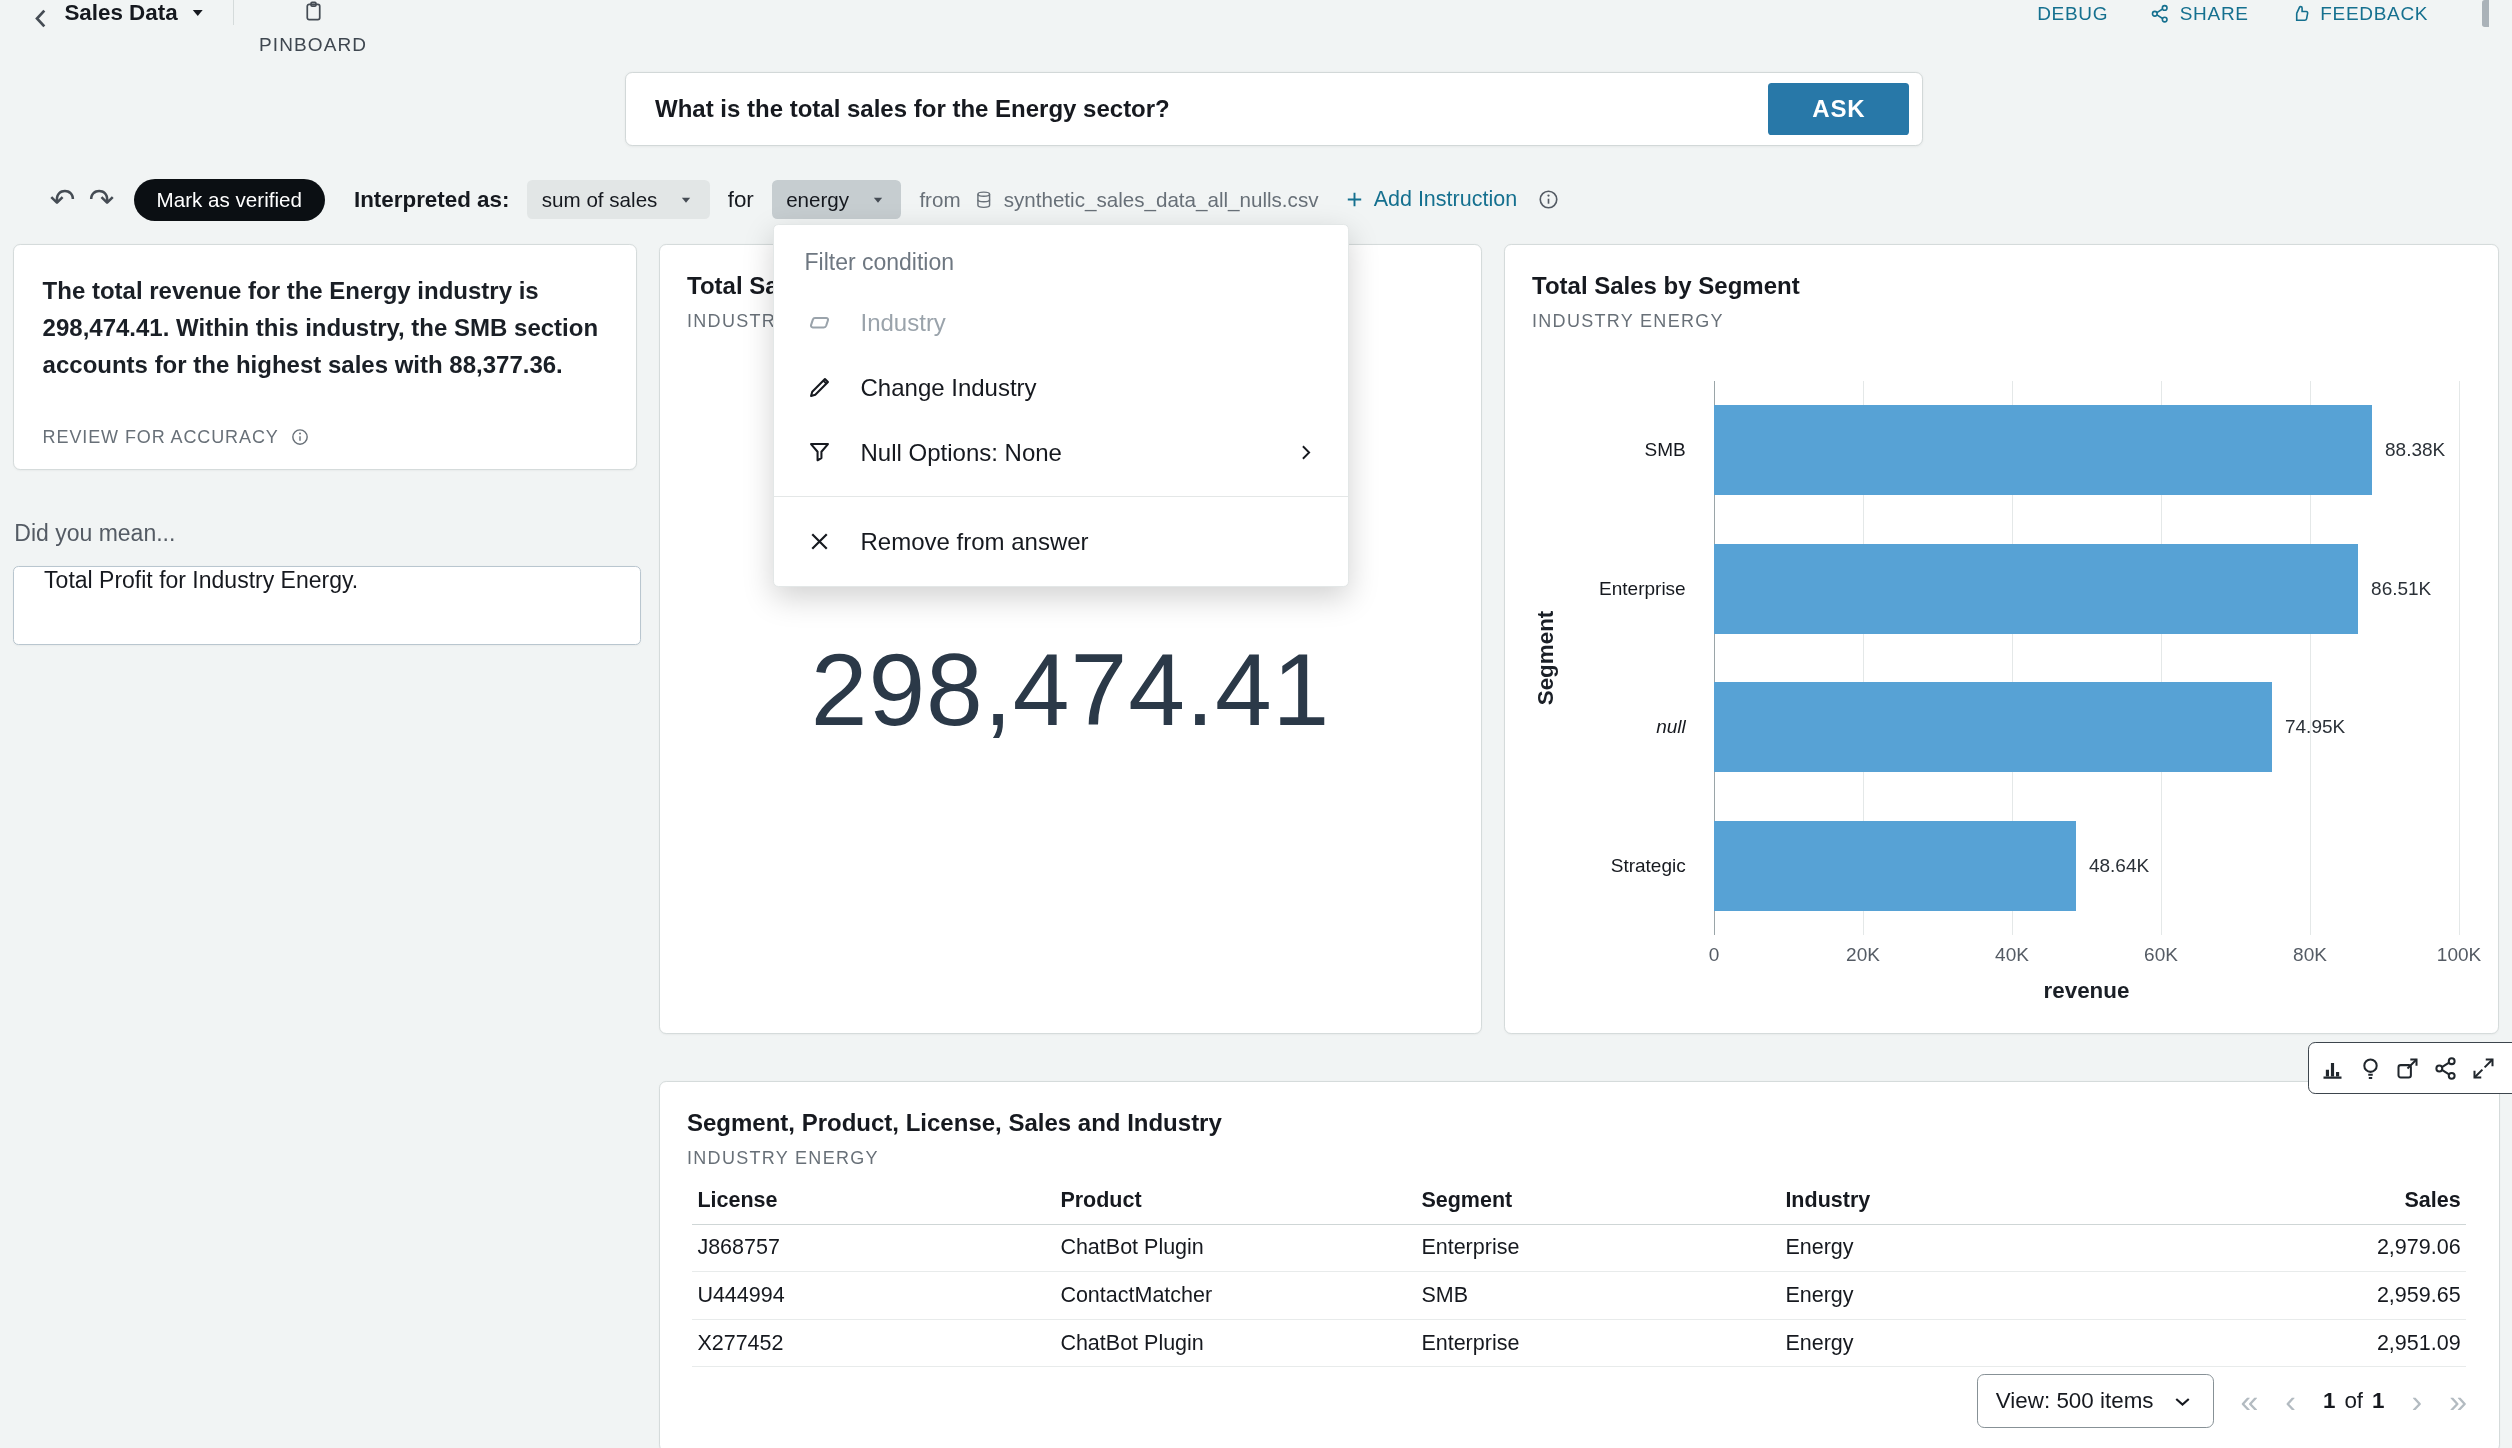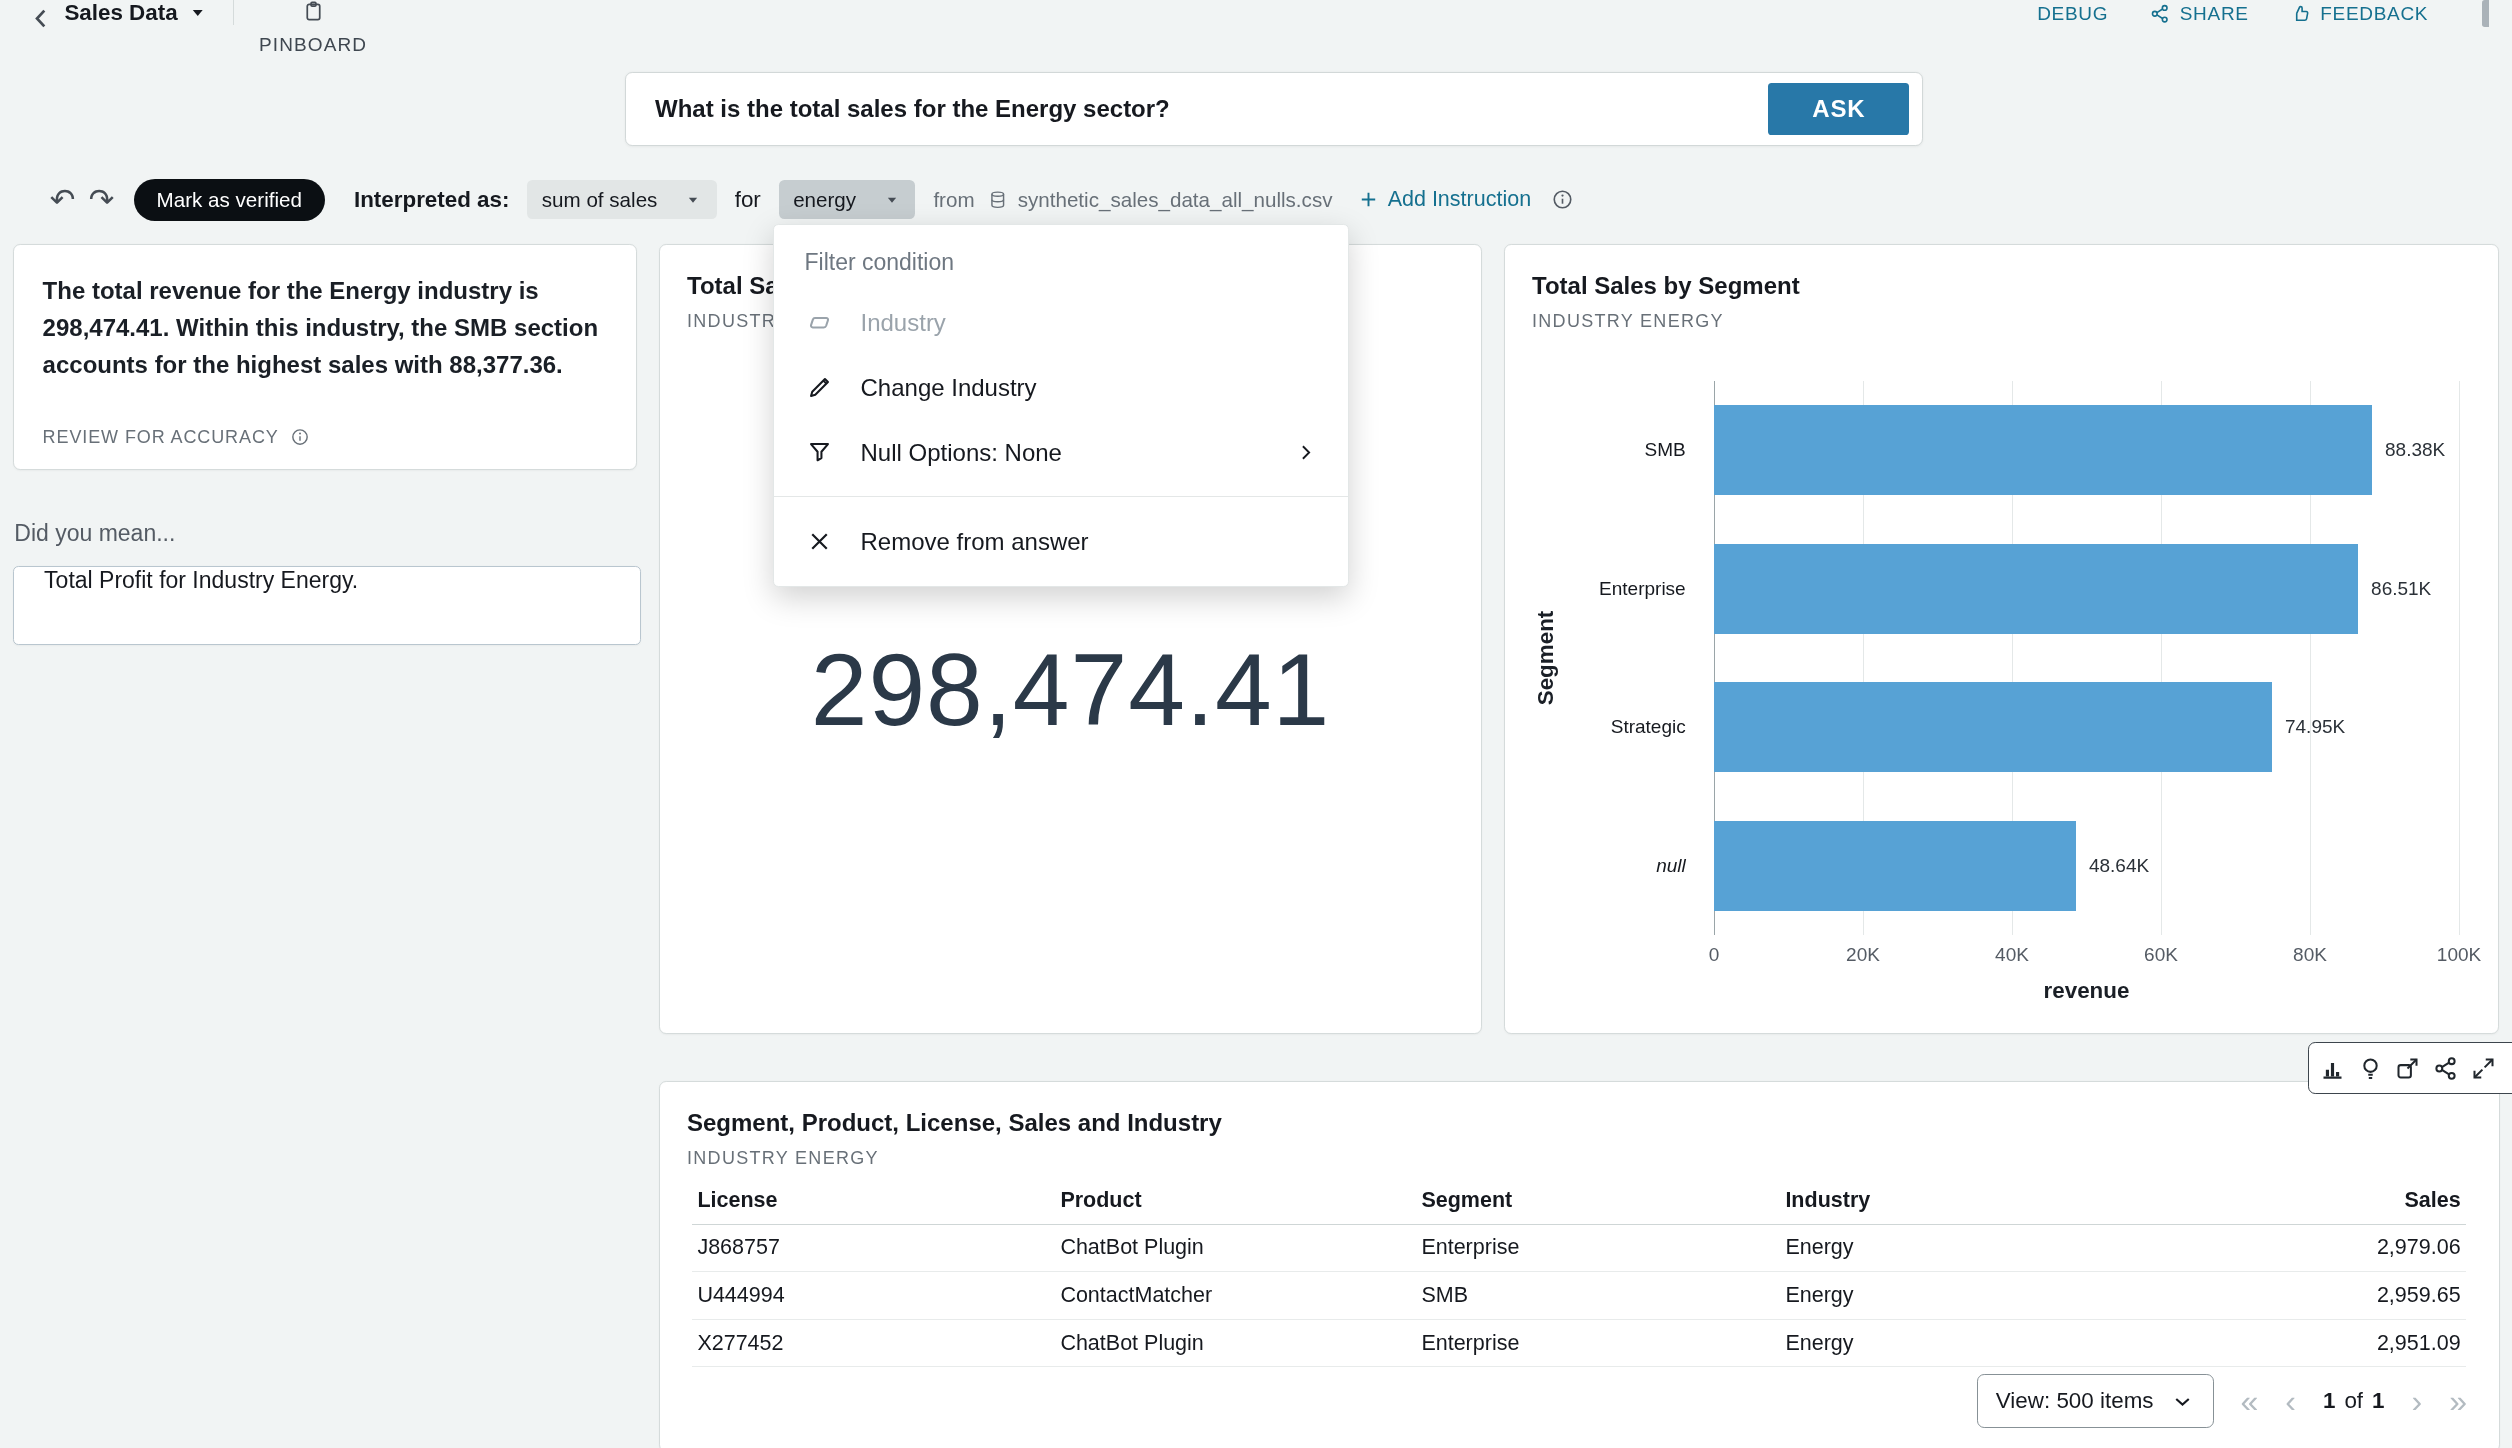--- a/index.html
+++ b/index.html
@@ -38,21 +38,21 @@
   
   .interp-row { position:absolute; left:43px; top:176px; right:21.5px; height:47px;
     display:flex; align-items:center; }
   .undo-redo { font-size:30.5px; color:#454c54; width:39px; text-align:center; cursor:pointer; }
   .undo-redo.dim { color:#454c54; }
   .verified-pill { margin-left:12.6px; background:#0b0f13; color:#fff; border:none;
     font-family:inherit; font-size:20.6px; height:42px; padding:0 23px;
     border-radius:23px; cursor:pointer; }
   .interp-label { margin-left:29px; font-size:22.4px; font-weight:bold; }
   .pill { margin-left:18px; background:#e2e6e6; border-radius:5.4px; height:39px;
-    display:flex; align-items:center; gap:27px; padding:0 14.3px;
+    display:flex; align-items:center; gap:20px; padding:0 14.3px;
     font-size:20.6px; cursor:pointer; }
   .pill.active { background:#c6cdd0; }
   .interp-word { margin-left:18px; font-size:22.4px; }
   .interp-from { margin-left:18px; font-size:20.6px; color:#687078; }
   .src { display:flex; align-items:center; gap:9px; margin-left:12.6px;
     color:#687078; font-size:20.6px; }
   .add-instr { display:flex; align-items:center; gap:7.2px; margin-left:25px;
     color:#15708f; font-size:21.5px; cursor:pointer; }
   .info-i { margin-left:20px; cursor:pointer; }
 
@@ -267,22 +267,22 @@
   <div class="card-head">
     <div class="card-title">Total Sales by Segment</div>
     <div class="card-sub">INDUSTRY ENERGY</div>
   </div>
   <div class="ylabel-wrap">
       <span class="ylabel">Segment</span>
     </div>
   <div class="cats">
     <div class="cat">SMB</div>
     <div class="cat">Enterprise</div>
+    <div class="cat null">null</div>
     <div class="cat">Strategic</div>
-    <div class="cat null">null</div>
   </div>
   <div class="plot">
     <div class="gl axis" style="left:0;"></div>
     <div class="gl" style="left:20%;"></div>
     <div class="gl" style="left:40%;"></div>
     <div class="gl" style="left:60%;"></div>
     <div class="gl" style="left:80%;"></div>
     <div class="gl" style="left:100%;"></div>
     <div class="bars">
       <div class="bar-row">

